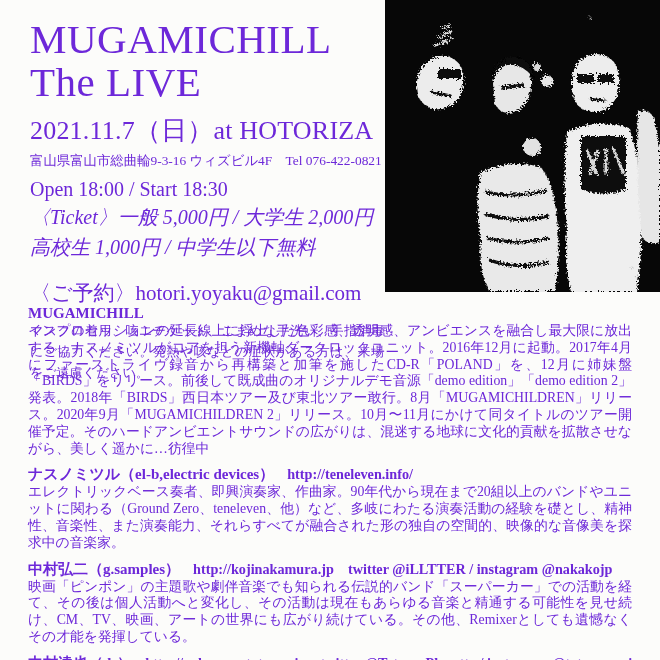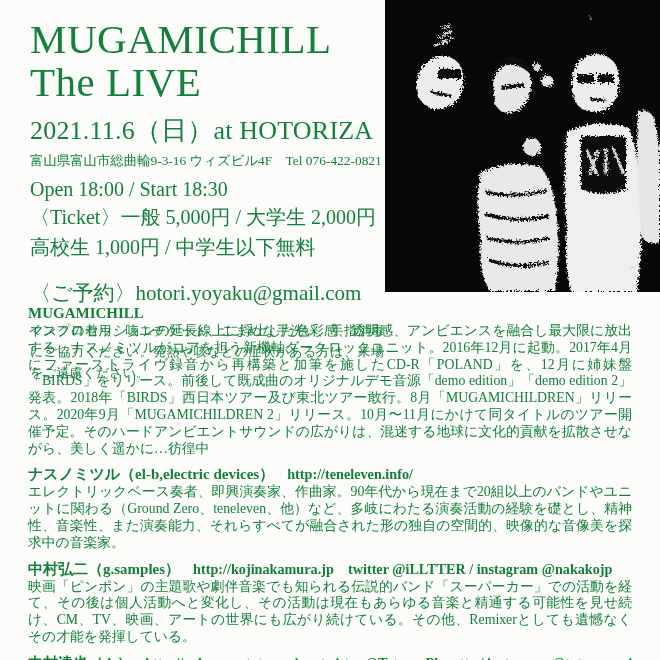--- a/index.html
+++ b/index.html
@@ -1,27 +1,27 @@
 <!DOCTYPE html>
 <html><head>
 <meta charset="utf-8">
 <style>
   html,body { margin:0; padding:0; background:#e9e9e9; }
   .poster {
     position:relative; width:660px; height:660px; margin:0 auto;
-    background:#fcfcfa; color:#15803d; overflow:hidden;
+    background:#fcfcfa; color:#6d28d9; overflow:hidden;
     font-family:"Liberation Serif","DejaVu Serif",serif;
   }
   .left-col { position:absolute; left:30px; top:18px; width:358px; }
   .title { font-size:41px; line-height:1.05; letter-spacing:0.5px; font-weight:500; margin:0; }
   .title div { white-space:nowrap; }
   .date-venue { font-size:26px; margin-top:9px; white-space:nowrap; letter-spacing:0.2px; }
   .address { font-size:13.4px; margin-top:4px; white-space:nowrap; }
   .open-start { font-size:20px; margin-top:8px; white-space:nowrap; }
-  .ticket-line { font-size:20px; margin-top:3px; white-space:nowrap; }
+  .ticket-line { font-size:20px; margin-top:3px; white-space:nowrap;font-style:italic; }
   .reservation { font-size:21px; margin-top:18px; white-space:nowrap; }
   .covid-notice { font-size:13px; line-height:1.62; margin-top:13px; width:354px; text-align:justify; }
   .photo-wrap { position:absolute; left:385px; top:0; width:275px; height:292px; background:#070707; }
   .photo-wrap svg { display:block; width:100%; height:100%; }
   .bios { position:absolute; left:28px; top:305px; width:604px; }
   .bio { margin-bottom:9px; }
   .bio:last-child { margin-bottom:0; }
   .bio-header { font-size:15px; line-height:17px; white-space:nowrap; }
   .bio-name { font-weight:bold; }
   .bio-links { font-weight:bold; font-size:14.2px; margin-left:13px; }
@@ -30,21 +30,21 @@
 </head>
 <body>
 
 <div class="poster">
 
   <div class="left-col">
     <h1 class="title">
       <div>MUGAMICHILL</div>
       <div>The LIVE</div>
     </h1>
-    <div class="date-venue">2021.11.6（日）at HOTORIZA</div>
+    <div class="date-venue">2021.11.7（日）at HOTORIZA</div>
     <div class="address">富山県富山市総曲輪9-3-16 ウィズビル4F　Tel 076-422-0821</div>
     <div class="open-start">Open 18:00 / Start 18:30</div>
     <div class="ticket-line">〈Ticket〉一般 5,000円 / 大学生 2,000円</div>
     <div class="ticket-line">高校生 1,000円 / 中学生以下無料</div>
     <div class="reservation">〈ご予約〉hotori.yoyaku@gmail.com</div>
     <div class="covid-notice">マスクの着用、咳エチケット、こまめな手洗い、手指消毒にご協力ください。発熱や咳などの症状がある方は、来場をご遠慮ください。</div>
   </div>
 
   <div class="photo-wrap">
     <svg viewBox="0 0 275 292" preserveAspectRatio="none">

